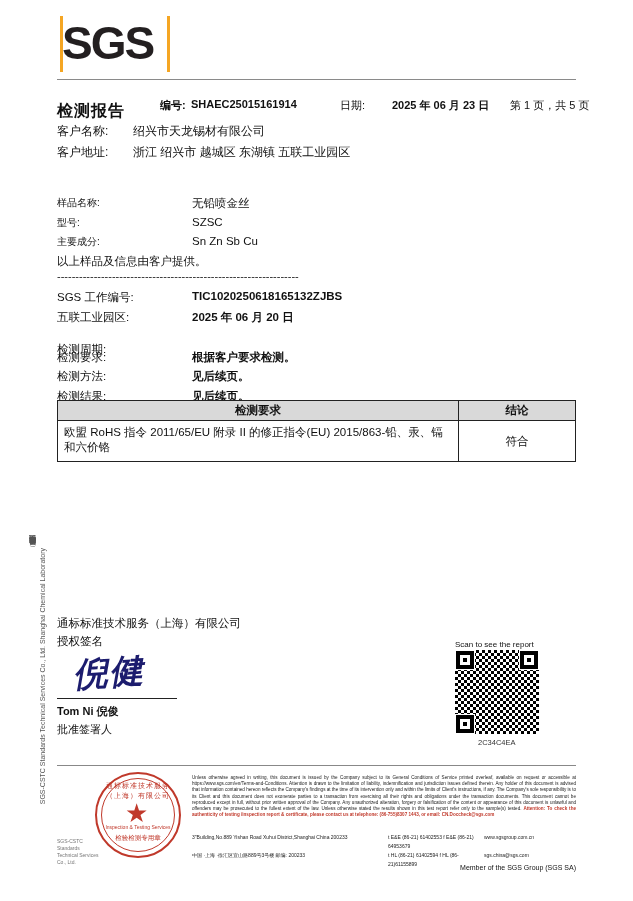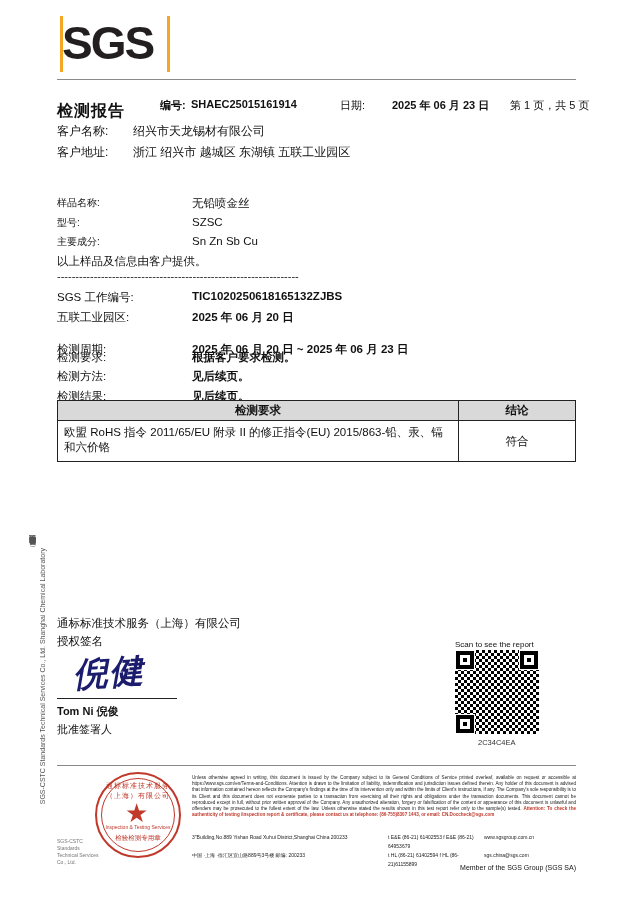--- a/index.html
+++ b/index.html
@@ -406,21 +406,20 @@
   <div class="s-label s-r3">主要成分:</div>
   <div class="s-val s-r3">Sn Zn Sb Cu</div>
   <div class="s-note">以上样品及信息由客户提供。</div>
   <div class="dash-rule">------------------------------------------------------------------</div>
 
   <div class="g-label g-r1">SGS 工作编号:</div>
   <div class="g-val g-r1">TIC1020250618165132ZJBS</div>
   <div class="g-label g-r2">五联工业园区:</div>
   <div class="g-val g-r2">2025 年 06 月 20 日</div>
   <div class="g-label g-r3">检测周期:</div>
-  <div class="g-val g-r3">2025 年 06 月 20 日 ~ 2025 年 06 月 23 日</div>
   <div class="g-label g-r4">检测要求:</div>
   <div class="g-val g-r4">根据客户要求检测。</div>
   <div class="g-label g-r5">检测方法:</div>
   <div class="g-val g-r5">见后续页。</div>
   <div class="g-label g-r6">检测结果:</div>
   <div class="g-val g-r6">见后续页。</div>
 
   <table class="res-table">
     <thead>
       <tr>

